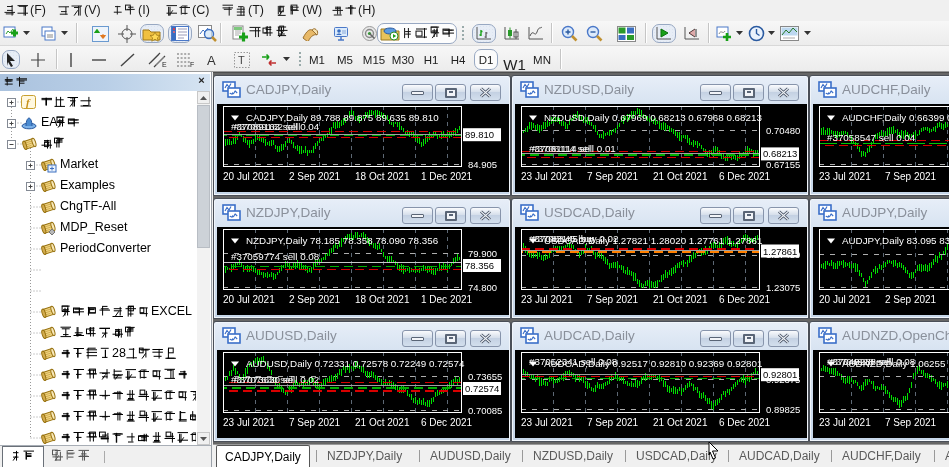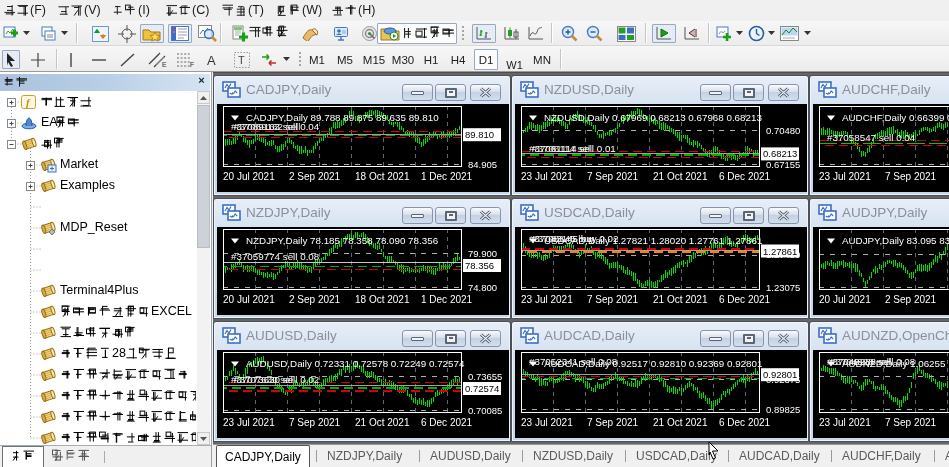--- a/index.html
+++ b/index.html
@@ -1,20 +1,20 @@
 <!DOCTYPE html>
 <html><head><meta charset="utf-8"><style>
 *{margin:0;padding:0;box-sizing:border-box}
 html,body{width:949px;height:467px;overflow:hidden}
 body{font-family:"Liberation Sans",sans-serif;position:relative;background:#f0f0f0}
 .menu{position:absolute;left:0;top:0;width:949px;height:21px;background:#f0f0f0}
 .tb1{position:absolute;left:0;top:21px;width:949px;height:25px;background:linear-gradient(#f7f7f7,#ececec);border-bottom:1px solid #d8d8d8}
 .tb2{position:absolute;left:0;top:46px;width:949px;height:26px;background:linear-gradient(#f7f7f7,#ececec);border-bottom:1px solid #9a9a9a}
 .ic{position:absolute;display:flex;align-items:center;justify-content:center}
-.pressed{background:#e7edf6;border:1px solid #98a8c2;border-radius:1px;background-image:radial-gradient(#dce4f0 18%,transparent 19%);background-size:3px 3px}
+.pressed{background:#e7edf6;border:1px solid #98a8c2;border-radius:7px;background-image:radial-gradient(#dce4f0 18%,transparent 19%);background-size:3px 3px}
 .sep{position:absolute;width:1px;background:#c5c5c5;box-shadow:1px 0 0 #fff}
 .grip{position:absolute;width:4px;background-image:radial-gradient(#9aa 35%,transparent 40%);background-size:4px 4px}
 .nav{position:absolute;left:0;top:72px;width:212px;height:395px;background:#fff;border-right:1px solid #9aa0a8}
 .navtitle{position:absolute;left:0;top:2px;width:210px;height:17px;background:linear-gradient(to right,#aac2de 0%,#b9cfe7 50%,#d6e4f2 100%)}
 .navx{position:absolute;right:3px;top:2px;width:13px;height:13px;font-size:11px;line-height:12px;text-align:center;color:#222;font-weight:bold}
 .tree{position:absolute;left:0;top:19px;width:197px;height:355px;background:#fff;overflow:hidden}
 .trow{position:absolute;height:21px;display:flex;align-items:center;white-space:nowrap}
 .navtabs{position:absolute;left:0;top:373px;width:211px;height:22px;background:#f0f0f0;border-top:1px solid #a8aeb6}
 .sb{position:absolute;left:197px;top:19px;width:13px;height:354px;background:#f2f2f2}
 .sbbtn{position:absolute;left:197px;width:13px;height:13px;background:#f0f0f0;border:1px solid #c8c8c8;display:flex;align-items:center;justify-content:center}
@@ -438,21 +438,21 @@
       </svg>
     </div>
     <div class="grip" style="left:298px;top:5px;height:17px"></div>
     <div class="ic" style="left:306px;top:3px;width:22px;height:21px;font-size:11.5px;color:#222">M1</div>
     <div class="ic" style="left:334px;top:3px;width:22px;height:21px;font-size:11.5px;color:#222">M5</div>
     <div class="ic" style="left:361px;top:3px;width:26px;height:21px;font-size:11.5px;color:#222">M15</div>
     <div class="ic" style="left:390px;top:3px;width:26px;height:21px;font-size:11.5px;color:#222">M30</div>
     <div class="ic" style="left:420px;top:3px;width:22px;height:21px;font-size:11.5px;color:#222">H1</div>
     <div class="ic" style="left:447px;top:3px;width:22px;height:21px;font-size:11.5px;color:#222">H4</div>
     <div class="ic pressed" style="left:474px;top:3px;width:24px;height:21px;background-image:none;background:#fbfbfb;font-size:11.5px;color:#222">D1</div>
-    <div class="ic" style="left:503px;top:8px;width:23px;height:21px;font-size:11px;color:#222">W1</div>
+    <div class="ic" style="left:503px;top:8px;width:23px;height:21px;font-size:15px;color:#222">W1</div>
     <div class="ic" style="left:530px;top:3px;width:24px;height:21px;font-size:11.5px;color:#222">MN</div>
     <div class="sep" style="left:560px;top:3px;height:20px"></div>
   </div>
 <div class="nav">
     <div class="navtitle"><svg width="200" height="17">
         <g stroke="#111" stroke-width="1" fill="none">
           <line x1="4.8" y1="5.6" x2="12.7" y2="5.6"></line>
           <line x1="4.8" y1="6.9" x2="12.7" y2="6.9"></line>
           <line x1="6.0" y1="7.1" x2="11.5" y2="7.1"></line>
           <line x1="4.8" y1="10.1" x2="12.7" y2="10.1"></line>
@@ -606,45 +606,58 @@
             <rect x="3.5" y="4" width="9.5" height="8" fill="#f0d584" stroke="#96700e"></rect>
             <path d="M4 6h8M4 8h8M4 10h6" stroke="#c8a040" stroke-width="0.7"></path>
             <ellipse cx="3.6" cy="8" rx="1.6" ry="4.4" fill="#d2ab4e" stroke="#96700e"></ellipse>
             <ellipse cx="13.2" cy="8" rx="1.6" ry="4.4" fill="#f8e8b8" stroke="#96700e"></ellipse>
           </g>
         </svg>
         <svg style="position:absolute;left:60px;top:3px;overflow:hidden" width="136" height="16">
           <text x="0.0" y="10.2" font-size="12.5px" font-weight="normal" fill="#000">Examples</text>
         </svg>
       </div>
+      <div class="trow" style="left:0;top:106px;width:197px">
+        <svg style="position:absolute;left:40px;top:2px" width="17" height="17">
+          <g transform="rotate(-18 8 8)">
+            <rect x="3.5" y="4" width="9.5" height="8" fill="#f0d584" stroke="#96700e"></rect>
+            <path d="M4 6h8M4 8h8M4 10h6" stroke="#c8a040" stroke-width="0.7"></path>
+            <ellipse cx="3.6" cy="8" rx="1.6" ry="4.4" fill="#d2ab4e" stroke="#96700e"></ellipse>
+            <ellipse cx="13.2" cy="8" rx="1.6" ry="4.4" fill="#f8e8b8" stroke="#96700e"></ellipse>
+          </g>
+        </svg>
+        <svg style="position:absolute;left:60px;top:3px;overflow:hidden" width="136" height="16">
+          <text x="0.0" y="10.2" font-size="12.5px" font-weight="normal" fill="#000">ChgTF-All</text>
+        </svg>
+      </div>
       <div class="trow" style="left:0;top:127px;width:215px">
         <svg style="position:absolute;left:40px;top:2px" width="17" height="17">
           <g transform="rotate(-18 8 8)">
             <rect x="3.5" y="4" width="9.5" height="8" fill="#f0d584" stroke="#96700e"></rect>
             <path d="M4 6h8M4 8h8M4 10h6" stroke="#c8a040" stroke-width="0.7"></path>
             <ellipse cx="3.6" cy="8" rx="1.6" ry="4.4" fill="#d2ab4e" stroke="#96700e"></ellipse>
             <ellipse cx="13.2" cy="8" rx="1.6" ry="4.4" fill="#f8e8b8" stroke="#96700e"></ellipse>
           </g>
           <path d="M12 9l3 3-3 3-3-3z" fill="#b8b8b8" stroke="#777"></path>
         </svg>
         <svg style="position:absolute;left:60px;top:3px;overflow:hidden" width="136" height="16">
           <text x="0.0" y="10.2" font-size="12.5px" font-weight="normal" fill="#000">MDP_Reset</text>
         </svg>
       </div>
-      <div class="trow" style="left:0;top:190px;width:197px">
+      <div class="trow" style="left:0;top:148px;width:197px">
         <svg style="position:absolute;left:40px;top:2px" width="17" height="17">
           <g transform="rotate(-18 8 8)">
             <rect x="3.5" y="4" width="9.5" height="8" fill="#f0d584" stroke="#96700e"></rect>
             <path d="M4 6h8M4 8h8M4 10h6" stroke="#c8a040" stroke-width="0.7"></path>
             <ellipse cx="3.6" cy="8" rx="1.6" ry="4.4" fill="#d2ab4e" stroke="#96700e"></ellipse>
             <ellipse cx="13.2" cy="8" rx="1.6" ry="4.4" fill="#f8e8b8" stroke="#96700e"></ellipse>
           </g>
         </svg>
         <svg style="position:absolute;left:60px;top:3px;overflow:hidden" width="136" height="16">
-          <text x="0.0" y="10.2" font-size="12.5px" font-weight="normal" fill="#000">Terminal4Plus</text>
+          <text x="0.0" y="10.2" font-size="12.5px" font-weight="normal" fill="#000">PeriodConverter</text>
         </svg>
       </div>
       <div class="trow" style="left:0;top:211px;width:197px">
         <svg style="position:absolute;left:40px;top:2px" width="17" height="17">
           <g transform="rotate(-18 8 8)">
             <rect x="3.5" y="4" width="9.5" height="8" fill="#f0d584" stroke="#96700e"></rect>
             <path d="M4 6h8M4 8h8M4 10h6" stroke="#c8a040" stroke-width="0.7"></path>
             <ellipse cx="3.6" cy="8" rx="1.6" ry="4.4" fill="#d2ab4e" stroke="#96700e"></ellipse>
             <ellipse cx="13.2" cy="8" rx="1.6" ry="4.4" fill="#f8e8b8" stroke="#96700e"></ellipse>
           </g>

